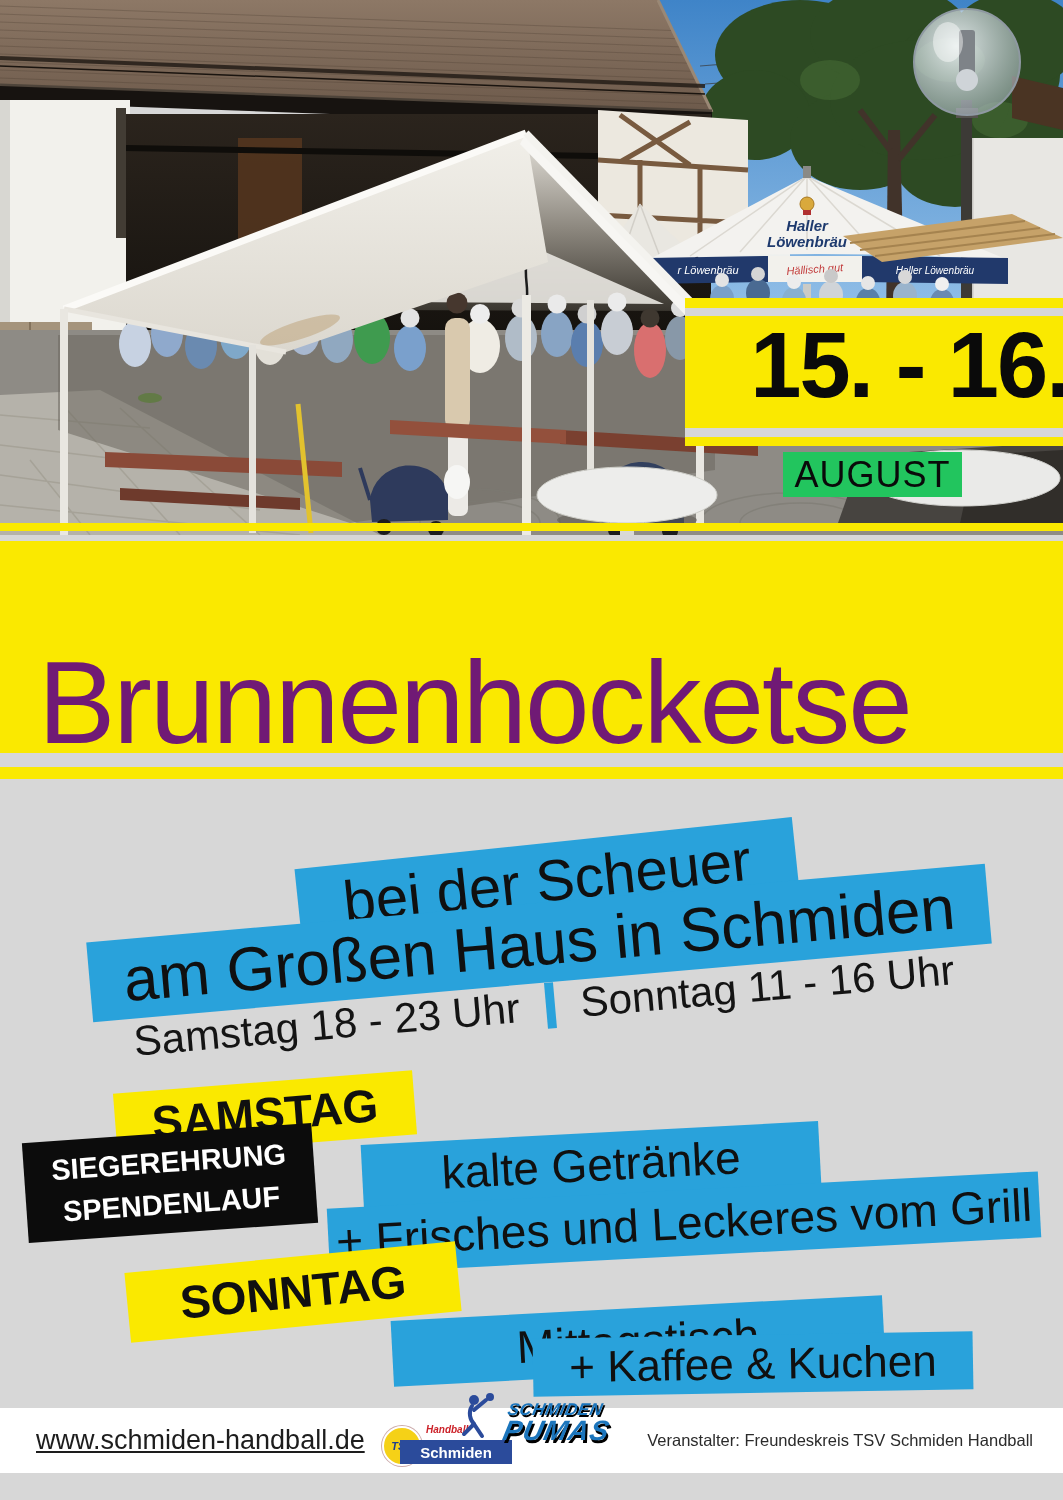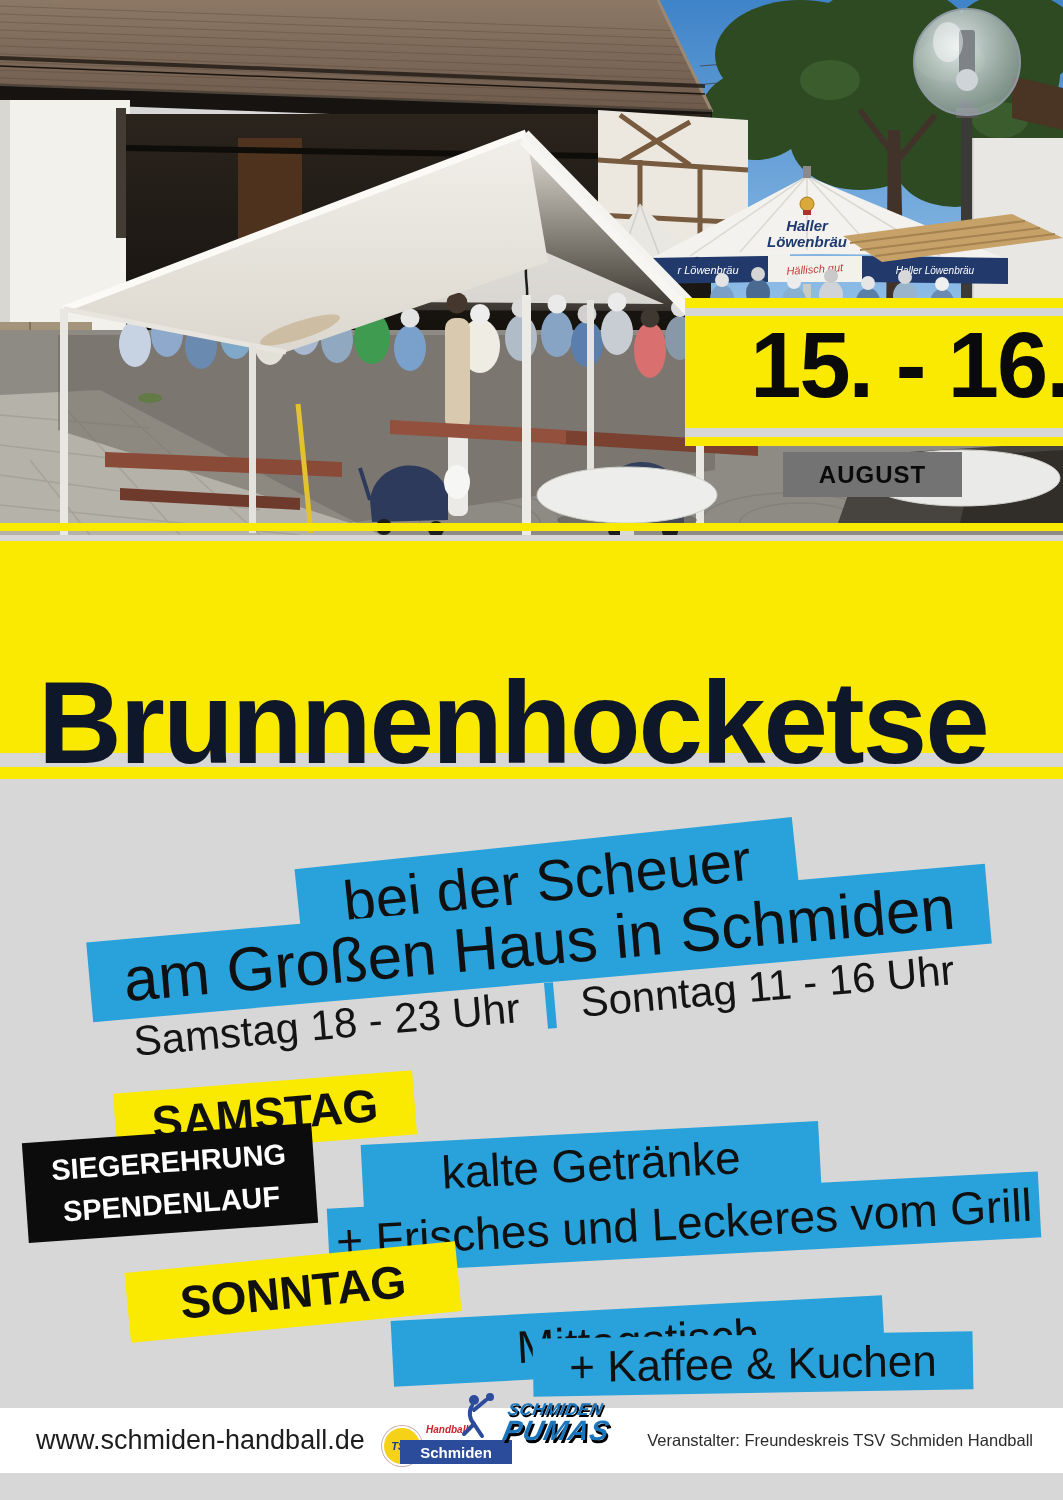--- a/index.html
+++ b/index.html
@@ -7,30 +7,30 @@
           font-family:"Liberation Sans", sans-serif;}
   
   .photo{position:absolute;left:0;top:0;width:1063px;height:535px;}
   
   .date-box{position:absolute;left:685px;top:298px;width:378px;height:148px;background:#FAE900;}
   .date-box .stripe{position:absolute;left:0;width:100%;height:8px;background:#D7D7D7;}
   .date-box .stripe.top{top:10px;}
   .date-box .stripe.bottom{bottom:9px;height:9px;}
   .date-box .dates{position:absolute;left:8px;top:18px;width:100%;height:98px;display:flex;
     align-items:center;justify-content:center;font-size:92px;font-weight:700;color:#0a0a0a;letter-spacing:-2px;padding-left:28px;}
-  .august-box{position:absolute;left:783px;top:452px;width:179px;height:45px;background:#737373;
-    display:flex;align-items:center;justify-content:center;font-size:24px;font-weight:700;color:#0a0a0a;letter-spacing:1px;}
+  .august-box{position:absolute;left:783px;top:452px;width:179px;height:45px;background:#22c55e;
+    display:flex;align-items:center;justify-content:center;font-size:36px;font-weight:400;color:#0a0a0a;letter-spacing:1px;}
   
   .band{position:absolute;left:0;width:1063px;background:#FAE900;}
   .band.y-thin-top{top:523px;height:8px;}
   .band.y-main{top:541px;height:212px;}
   .band.y-thin-bot{top:767px;height:12px;}
   .edition{position:absolute;left:44px;top:24px;font-size:74px;font-weight:400;color:#21A3DC;white-space:nowrap;}
-  .main-title{position:absolute;left:38px;top:104px;font-size:116px;line-height:1;font-weight:700;
-    color:#0f172a;letter-spacing:-2px;white-space:nowrap;margin-top:20px;}
+  .main-title{position:absolute;left:38px;top:104px;font-size:116px;line-height:1;font-weight:400;
+    color:#701a75;letter-spacing:-2px;white-space:nowrap;}
   
   .hl{position:absolute;display:flex;align-items:center;justify-content:center;color:#101010;white-space:nowrap;}
   .hl.blue{background:#29A2DB;}
   .hl.yellow{background:#FAE900;font-weight:700;}
   .hl.black{background:#0c0c0c;color:#ffffff;font-weight:700;}
   .loc1{left:297px;top:843px;width:500px;height:74px;font-size:58px;transform:rotate(-6deg);}
   .loc2{left:88px;top:903px;width:902px;height:80px;font-size:62px;transform:rotate(-5deg);}
   .times{left:118px;top:976px;width:852px;height:60px;font-size:42px;transform:rotate(-5deg);
     position:absolute;display:flex;align-items:center;justify-content:center;color:#141414;white-space:nowrap;}
   .times .bar{display:inline-block;width:9px;height:46px;background:#29A2DB;margin:0 26px;}
@@ -38,21 +38,21 @@
   .sieger{left:25px;top:1133px;width:290px;height:100px;font-size:29px;line-height:1.45;transform:rotate(-4deg);
     flex-direction:column;text-align:center;}
   .kalte{left:362px;top:1133px;width:458px;height:64px;font-size:46px;transform:rotate(-3deg);}
   .frisches{left:328px;top:1190px;width:712px;height:66px;font-size:46px;transform:rotate(-3deg);}
   .sonntag{left:127px;top:1257px;width:332px;height:70px;font-size:46px;transform:rotate(-5.5deg);}
   .mittag{left:392px;top:1308px;width:492px;height:66px;font-size:46px;transform:rotate(-3deg);}
   .kaffee{left:533px;top:1335px;width:440px;height:58px;font-size:44px;transform:rotate(-1deg);}
   
   .footer{position:absolute;left:0;top:1408px;width:1063px;height:65px;background:#ffffff;}
   .website{position:absolute;left:36px;top:0;height:65px;display:flex;align-items:center;
-    font-size:27px;color:#1d1d1d;}
+    font-size:27px;color:#1d1d1d;text-decoration:underline;}
   .organizer{position:absolute;right:30px;top:0;height:65px;display:flex;align-items:center;
     font-size:16.5px;color:#2b2b2b;margin-left:34px;}
   .tsv-logo{position:absolute;left:382px;top:-12px;width:135px;height:77px;}
   .tsv-bar{position:absolute;left:18px;top:44px;width:112px;height:24px;background:#2B4B9B;
     display:flex;align-items:center;justify-content:center;color:#fff;font-weight:700;font-size:15px;}
   .tsv-badge{position:absolute;left:0px;top:30px;width:36px;height:36px;border-radius:50%;background:#F5D117;
     border:2px solid #fff;box-shadow:0 0 0 1px #caa;display:flex;align-items:center;justify-content:center;
     color:#1B3E8F;font-weight:700;font-size:11px;font-style:italic;}
   .tsv-division{position:absolute;left:44px;top:28px;font-size:10px;font-weight:700;font-style:italic;color:#CC2229;}
   .tsv-player{position:absolute;left:70px;top:-4px;}

